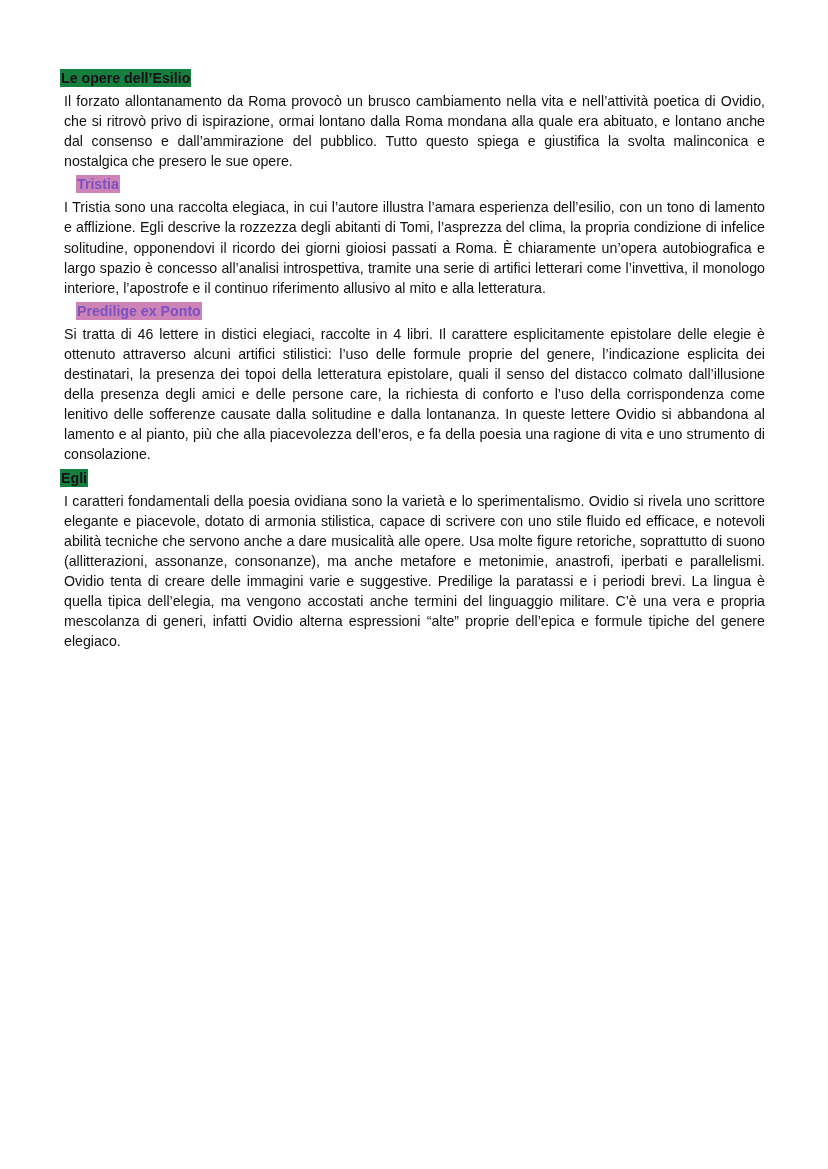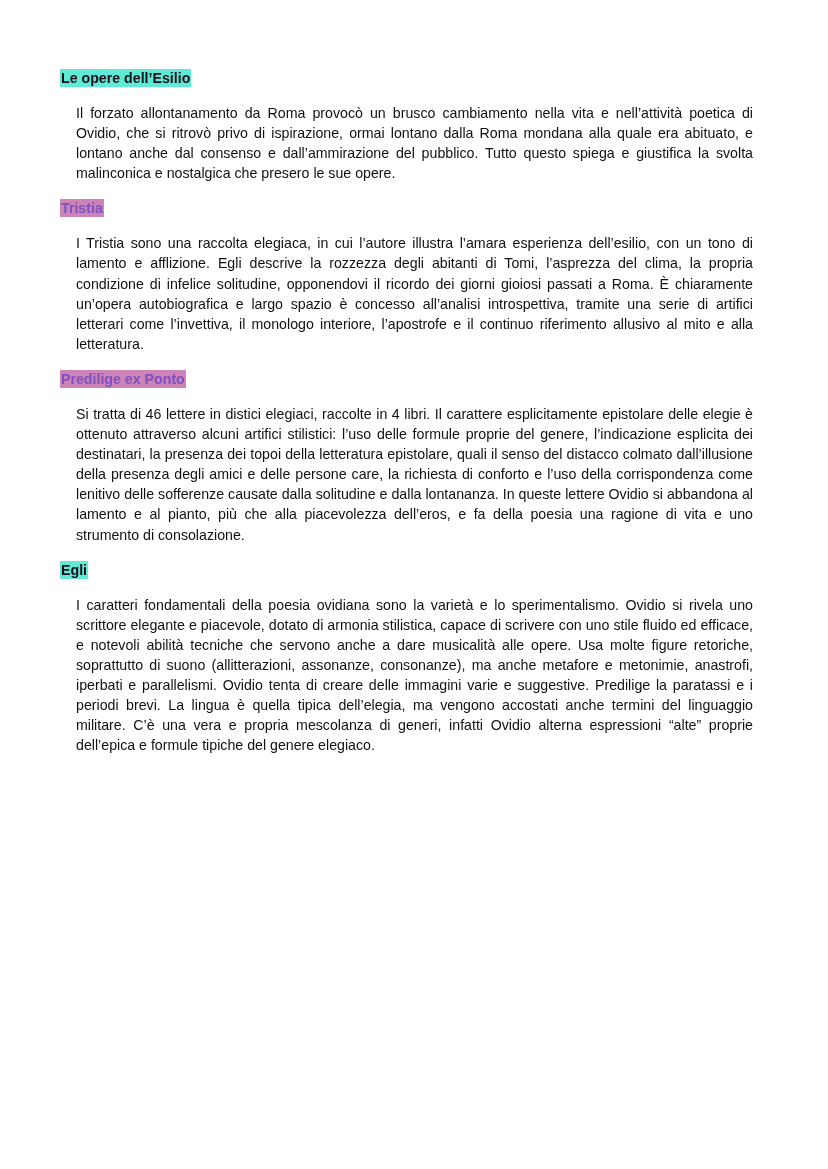--- a/index.html
+++ b/index.html
@@ -22,33 +22,34 @@
       width: 709px;
     }
     .heading {
       display: inline-block;
       font-weight: bold;
       font-size: 14.2px;
       line-height: 18px;
       padding: 0 1px;
     }
     .heading.dark {
-      background: #5eead4;
+      background: #15803d;
       color: #1a0f1a;
     }
     .heading.purple {
       background: #cd83b6;
       color: #7a52c4;
+      margin-left: 16px;
     }
     .para {
       font-size: 14.2px;
       line-height: 20.1px;
       text-align: justify;
       text-align-last: left;
-      margin: 16px;
+      margin: 4px;
     }
     .section-title-row {
       height: 18px;
       line-height: 18px;
     }
   </style>
 </head>
 <body>
 
 <div class="page">

